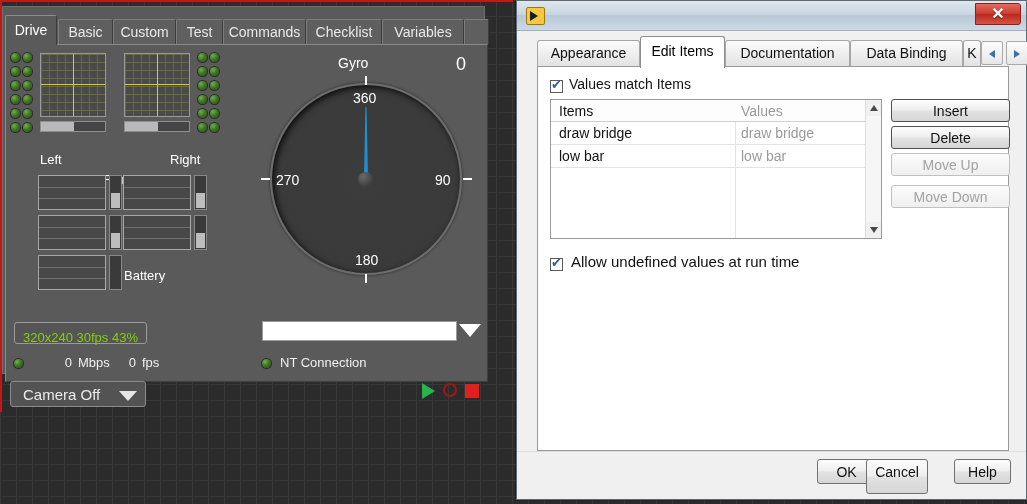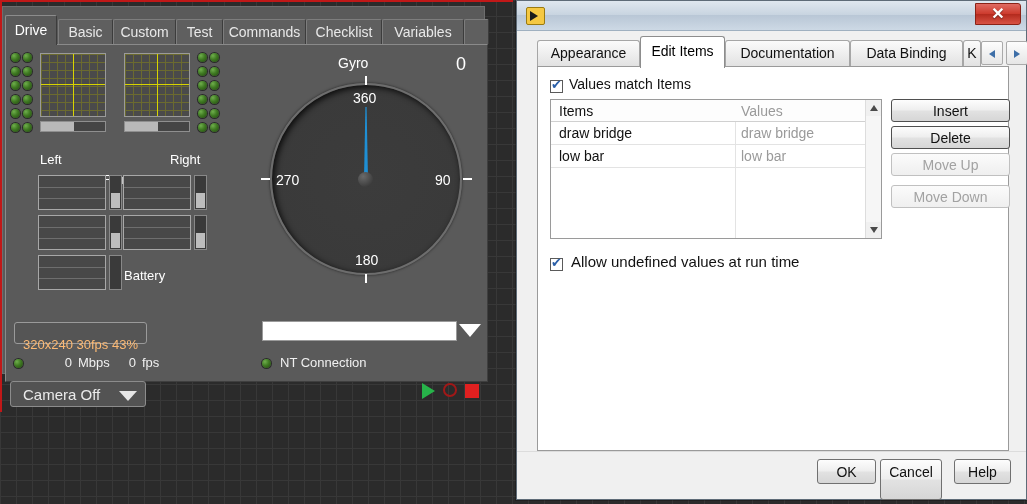--- a/index.html
+++ b/index.html
@@ -119,22 +119,22 @@
   .gauge-hub {
     position:absolute; width:15px; height:15px; border-radius:50%;
     background: radial-gradient(circle at 35% 30%, #6a6a6a, #2d2d2d);
   }
   .gauge-title { position:absolute; color:#ffffff; font-size:14px; }
   .gauge-value { position:absolute; color:#ffffff; font-size:18px; }
 
   
   .pill {
     position:absolute; background:#555; border:1px solid #9a9a9a;
-    color:#fdba74; font-size:13px; text-align:center; border-radius:3px;
-    padding-top:14px;
+    color:#84cc16; font-size:13px; text-align:center; border-radius:3px;
+    padding-top:7px;
   }
   .stat-text { position:absolute; color:#f0f0f0; font-size:13px; }
   .white-field {
     position:absolute; background:#ffffff; border:1px solid #9a9a9a;
   }
   .dd-arrow {
     position:absolute; width:0;height:0;
     border-left:11px solid transparent; border-right:11px solid transparent;
     border-top:13px solid #ffffff;
   }
@@ -495,20 +495,20 @@
         <div class="btn strong" style="left:353px; top:59px; width:119px; height:23px; line-height:22px;">Delete</div>
         <div class="btn disabled" style="left:353px; top:118px; width:119px; height:23px; line-height:22px;">Move Down</div>
         <div class="btn disabled" style="left:353px; top:86px; width:119px; height:23px; line-height:22px;">Move Up</div>
 
         <div class="chk" style="left:12px; top:191px;"></div>
         <div class="chk-label" style="left:33px; top:186px; font-size:15px;">Allow undefined values at run time</div>
       </div>
 
       <div class="dlg-footer">
         <div class="btn" style="left:300px; top:7px; width:59px; height:25px; line-height:24px;">OK</div>
-        <div class="btn" style="left:363px; top:7px; width:62px; height:41px; line-height:24px;">Cancel</div>
+        <div class="btn" style="left:349px; top:7px; width:62px; height:35px; line-height:24px;">Cancel</div>
         <div class="btn" style="left:437px; top:7px; width:57px; height:25px; line-height:24px;">Help</div>
       </div>
 
     </div>
   </div>
 
 </div>
 
 </body></html>

